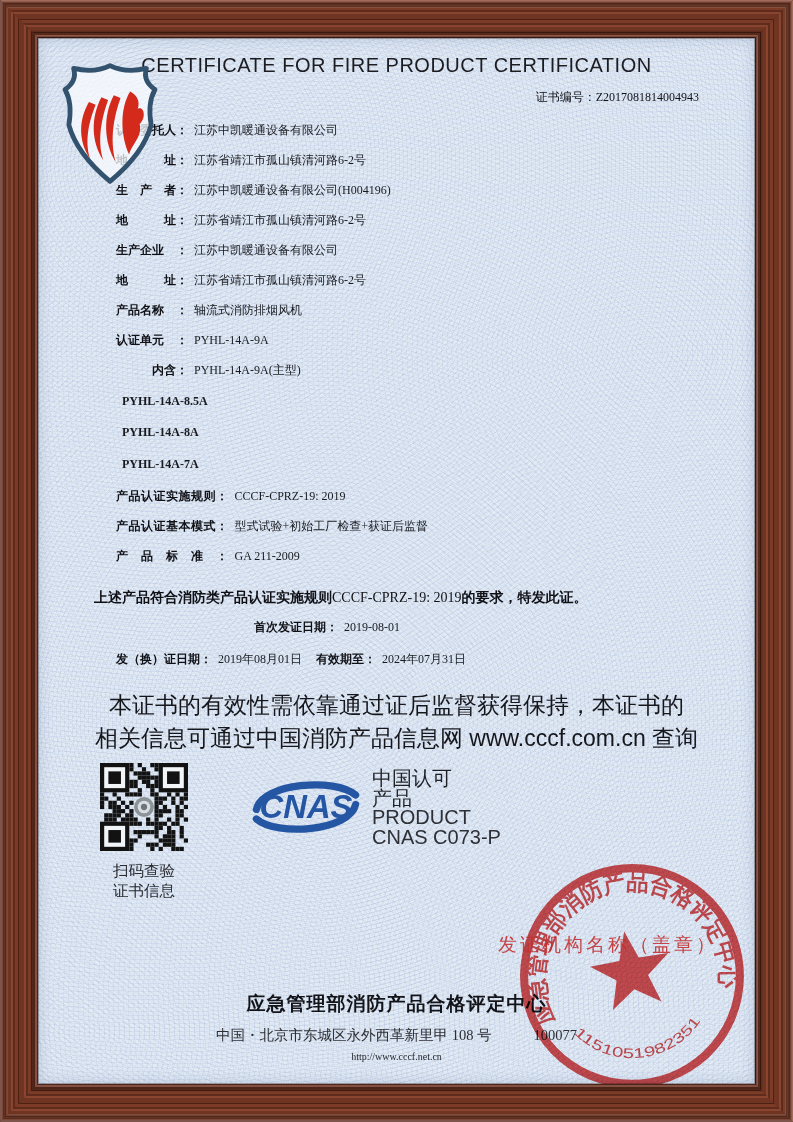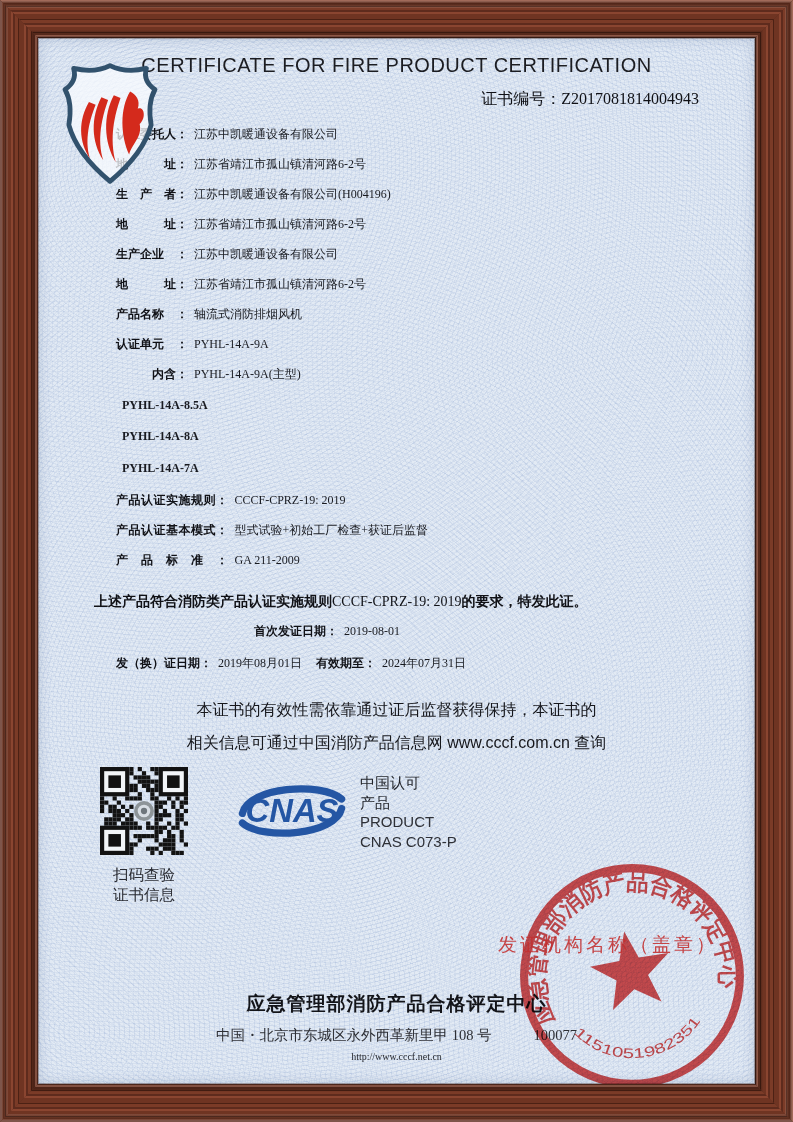--- a/index.html
+++ b/index.html
@@ -39,42 +39,42 @@
       repeating-radial-gradient(circle at 95% 92%, rgba(110,140,195,.08) 0 1px, transparent 1px 5px),
       repeating-radial-gradient(circle at 5% 95%, rgba(110,140,195,.08) 0 1px, transparent 1px 5px);
     box-shadow: inset 0 0 14px rgba(80,100,140,.28), inset 0 0 0 1px rgba(60,30,18,.35);
     color:#15161a;
   }
 
   .logo-box{position:absolute;left:14px;top:18px;width:116px;height:134px;}
 
   .title{margin-top:42px;text-align:center;font-size:30px;font-weight:bold;letter-spacing:13px;text-indent:13px;color:#111;}
   .subtitle{margin-top:16px;text-align:center;font-size:20px;letter-spacing:.5px;color:#1c1d22;}
-  .cert-no{margin-top:12px;text-align:right;padding-right:56px;font-size:16px;font-family:"Liberation Serif",serif;color:#101116;}
+  .cert-no{margin-top:12px;text-align:right;padding-right:56px;font-size:12px;font-family:"Liberation Serif",serif;color:#101116;}
 
   .fields{margin-top:16px;}
   .row{display:flex;align-items:baseline;padding-left:78px;min-height:30px;font-size:12px;}
   .row .lbl{font-weight:bold;white-space:pre;color:#101116;}
   .row .val{font-family:"Liberation Serif",serif;margin-left:6px;color:#181a20;}
   .row.model{min-height:31.5px;}
   .model-indent{margin-left:108px;font-weight:bold;}
   .row.rule .lbl{letter-spacing:.5px;}
   .statement{padding:4px 58px 2px 56px;font-size:14px;font-weight:bold;line-height:30px;color:#101116;}
   .statement .code{font-family:"Liberation Serif",serif;font-weight:normal;}
   .row.first-issue{padding-left:216px;margin-top:4px;}
   .row.issue-row{margin-top:2px;}
   .gap-left{margin-left:14px;}
-  .notice{margin-top:8px;text-align:center;font-size:16px;line-height:33px;color:#16171c;}
+  .notice{margin-top:8px;text-align:center;font-size:23px;line-height:33px;color:#16171c;}
 
   
   .bottom-block{position:relative;margin-top:6px;height:128px;}
   .qr-wrap{position:absolute;left:54px;top:2px;width:104px;text-align:center;}
   .qr-caption{margin-top:6px;font-family:"Liberation Serif",serif;font-size:15.5px;line-height:20px;color:#2a2c33;}
-  .cnas-wrap{position:absolute;left:194px;top:12px;}
-  .accr{position:absolute;left:322px;top:8px;font-size:15px;line-height:19.5px;color:#2e3036;}
+  .cnas-wrap{position:absolute;left:208px;top:12px;}
+  .accr{position:absolute;left:334px;top:8px;font-size:20px;line-height:19.5px;color:#2e3036;}
   .accr .cn{color:#1f2127;}
 
   .seal-wrap{position:absolute;left:478px;top:822px;width:232px;height:232px;transform:rotate(-10deg);z-index:3;opacity:.92;mix-blend-mode:multiply;}
   .seal-overlay{position:absolute;left:460px;top:894px;z-index:4;font-family:"Liberation Serif",serif;font-size:19px;letter-spacing:3px;color:rgba(195,45,45,.88);white-space:nowrap;}
 
   .footer{position:absolute;left:0;right:0;bottom:22px;text-align:center;}
   .footer .org{font-size:19px;font-weight:bold;letter-spacing:1px;color:#131419;}
   .footer .addr{margin-top:9px;font-family:"Liberation Serif",serif;font-size:14.5px;color:#2c2e34;}
   .footer .addr .post{margin-left:42px;}
   .footer .url{margin-top:6px;font-family:"Liberation Serif",serif;font-size:10px;color:#26282e;}

